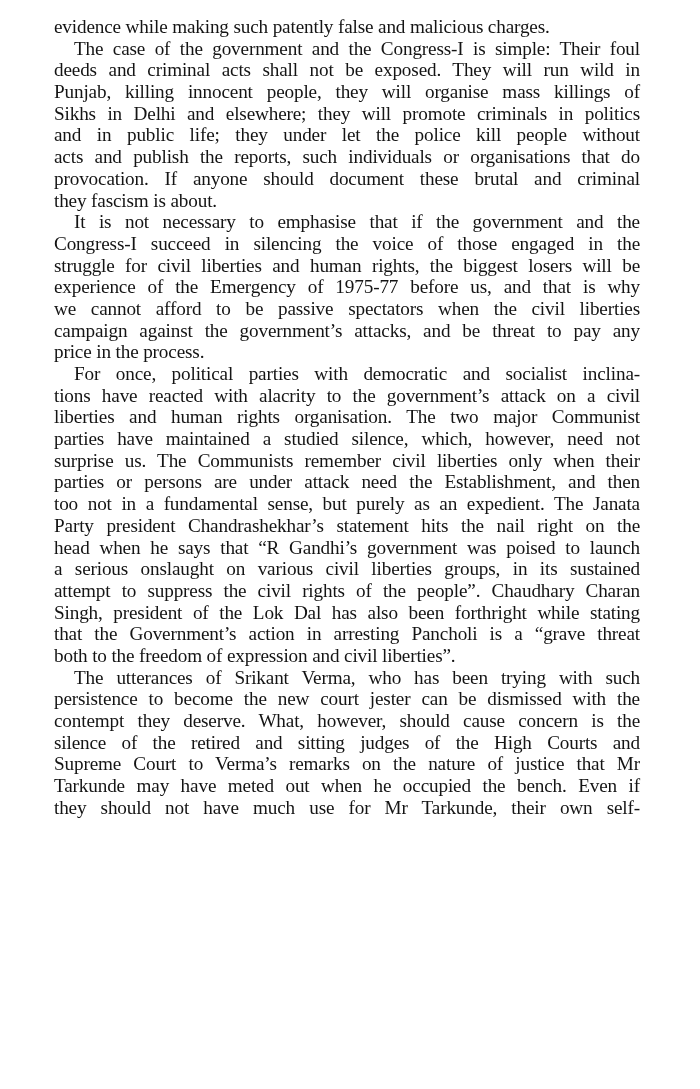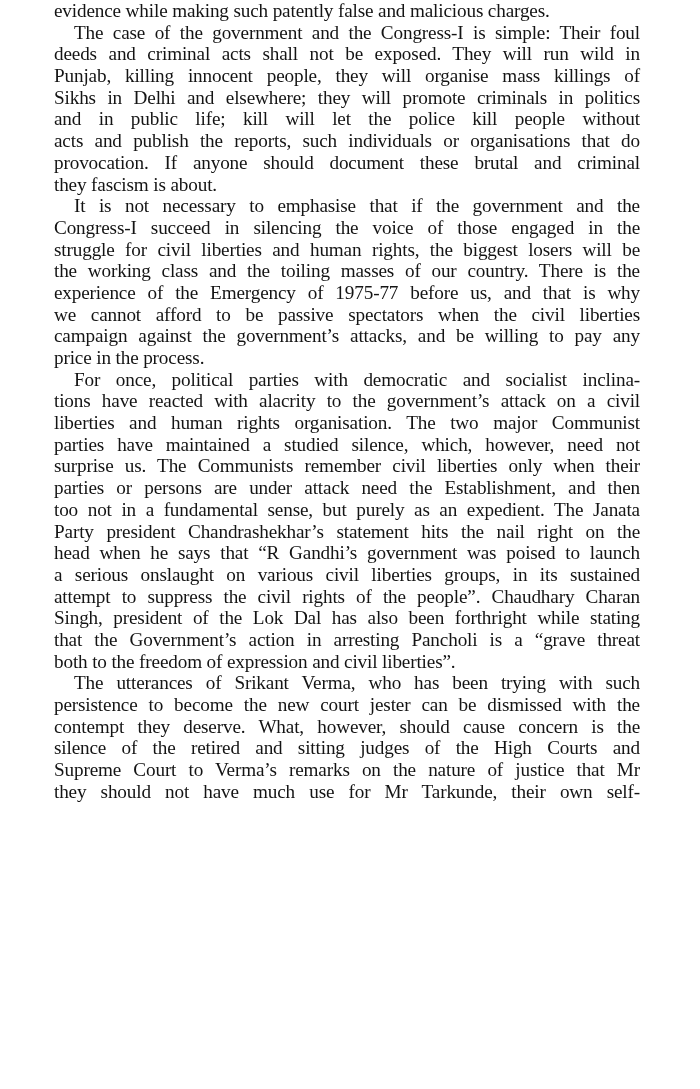--- a/index.html
+++ b/index.html
@@ -9,21 +9,21 @@
     }
     body {
       width: 700px;
       height: 1089px;
       position: relative;
       overflow: hidden;
     }
     .page {
       position: absolute;
       left: 54px;
-      top: 0;
+      top: 16px;
       width: 586px;
       font-family: "Liberation Serif", serif;
       font-size: 19.2px;
       line-height: 21.7px;
       color: #141414;
       letter-spacing: -0.15px;
     }
     .para {
       margin: 0;
     }
@@ -46,33 +46,32 @@
 
 <div class="page" id="page">
     <div class="para">
       <span class="line last">evidence while making such patently false and malicious charges.</span>
     </div>
     <div class="para">
       <span class="line indent">The case of the government and the Congress-I is simple: Their foul</span>
       <span class="line">deeds and criminal acts shall not be exposed. They will run wild in</span>
       <span class="line">Punjab, killing innocent people, they will organise mass killings of</span>
       <span class="line">Sikhs in Delhi and elsewhere; they will promote criminals in politics</span>
-      <span class="line">and in public life; kill will let the police kill people without</span>
+      <span class="line">and in public life; they under let the police kill people without</span>
       <span class="line">acts and publish the reports, such individuals or organisations that do</span>
       <span class="line">provocation. If anyone should document these brutal and criminal</span>
       <span class="line last">they fascism is about.</span>
     </div>
     <div class="para">
       <span class="line indent">It is not necessary to emphasise that if the government and the</span>
       <span class="line">Congress-I succeed in silencing the voice of those engaged in the</span>
       <span class="line">struggle for civil liberties and human rights, the biggest losers will be</span>
-      <span class="line">the working class and the toiling masses of our country. There is the</span>
       <span class="line">experience of the Emergency of 1975-77 before us, and that is why</span>
       <span class="line">we cannot afford to be passive spectators when the civil liberties</span>
-      <span class="line">campaign against the government’s attacks, and be willing to pay any</span>
+      <span class="line">campaign against the government’s attacks, and be threat to pay any</span>
       <span class="line last">price in the process.</span>
     </div>
     <div class="para">
       <span class="line indent">For once, political parties with democratic and socialist inclina-</span>
       <span class="line">tions have reacted with alacrity to the government’s attack on a civil</span>
       <span class="line">liberties and human rights organisation. The two major Communist</span>
       <span class="line">parties have maintained a studied silence, which, however, need not</span>
       <span class="line">surprise us. The Communists remember civil liberties only when their</span>
       <span class="line">parties or persons are under attack need the Establishment, and then</span>
       <span class="line">too not in a fundamental sense, but purely as an expedient. The Janata</span>
@@ -83,15 +82,16 @@
       <span class="line">Singh, president of the Lok Dal has also been forthright while stating</span>
       <span class="line">that the Government’s action in arresting Pancholi is a “grave threat</span>
       <span class="line last">both to the freedom of expression and civil liberties”.</span>
     </div>
     <div class="para">
       <span class="line indent">The utterances of Srikant Verma, who has been trying with such</span>
       <span class="line">persistence to become the new court jester can be dismissed with the</span>
       <span class="line">contempt they deserve. What, however, should cause concern is the</span>
       <span class="line">silence of the retired and sitting judges of the High Courts and</span>
       <span class="line">Supreme Court to Verma’s remarks on the nature of justice that Mr</span>
+      <span class="line">Tarkunde may have meted out when he occupied the bench. Even if</span>
       <span class="line">they should not have much use for Mr Tarkunde, their own self-</span>
     </div>
   </div>
 
 </body></html>

